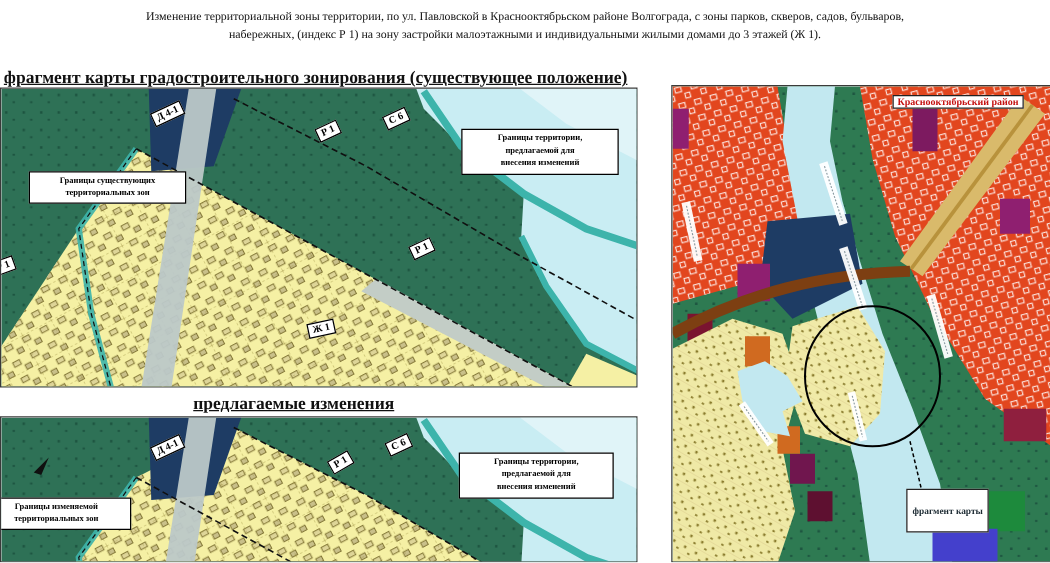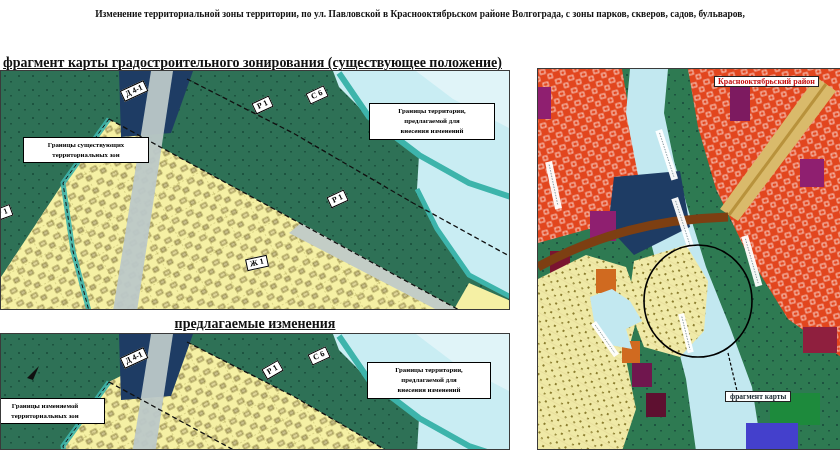--- a/index.html
+++ b/index.html
@@ -1,23 +1,23 @@
 <!DOCTYPE html>
 <html><head>
 <meta charset="utf-8">
 <style>
   html,body{margin:0;padding:0;background:#fff;}
   .page{position:relative;width:840px;height:450px;background:#fff;overflow:hidden;
         font-family:"Liberation Serif","DejaVu Serif",serif;}
   .title-block{position:absolute;top:8px;left:0;width:840px;text-align:center;
-        font-weight:bold;font-size:9.5px;line-height:1.45;color:#111;}
+        font-weight:normal;font-size:9.5px;line-height:1.45;color:#111;}
   .heading{position:absolute;font-weight:bold;font-size:14px;color:#111;text-align:center;}
   .heading span{text-decoration:underline;}
   .h-existing{top:55px;left:0;width:505px;}
-  .h-proposed{top:316px;left:0;width:470px;padding-left:20px;}
+  .h-proposed{top:316px;left:0;width:470px;}
   .h-situational{top:55px;left:535px;width:305px;}
   .map{position:absolute;overflow:hidden;border:1px solid #3a3a3a;box-sizing:border-box;}
   .map svg{position:absolute;left:0;top:0;display:block;}
   .map-existing{left:0;top:70px;width:510px;height:240px;}
   .map-proposed{left:0;top:333px;width:510px;height:117px;}
   .map-situational{left:537px;top:68px;width:340px;height:382px;}
   .zlabel{position:absolute;background:#fff;border:1px solid #000;color:#000;
         font-weight:bold;font-size:8px;line-height:1.2;padding:0 3px;white-space:nowrap;}
   .callout{position:absolute;background:#fff;border:1px solid #000;color:#000;
         font-weight:bold;font-size:6.8px;line-height:1.5;text-align:center;padding:2px 3px;}
@@ -34,29 +34,30 @@
   
   .m2-d41{left:120px;top:18px;transform:rotate(-25deg);}
   .m2-r1{left:262px;top:30px;transform:rotate(-30deg);}
   .m2-s6{left:308px;top:16px;transform:rotate(-25deg);}
   .m2-co-left{left:-16px;top:64px;width:112px;}
   .m2-co-right{left:366px;top:28px;width:116px;}
   
   .m3-district{position:absolute;left:176px;top:7px;background:#fff;border:1px solid #222;
         color:#c41111;font-weight:bold;font-size:8px;padding:0 3px;white-space:nowrap;}
   .m3-fragment{position:absolute;left:187px;top:322px;background:#fff;border:1px solid #222;
-        color:#1d2b33;font-weight:bold;font-size:7.5px;padding:0 4px;white-space:nowrap;}
+        color:#1d2b33;font-weight:bold;font-size:7.5px;padding:12px 4px;white-space:nowrap;}
 </style>
 </head>
 <body>
 
 <div class="page">
 
   <div class="title-block">
     <div>Изменение территориальной зоны территории,  по ул. Павловской в Краснооктябрьском районе Волгограда, с зоны парков, скверов, садов, бульваров,</div>
+    <div>набережных, (индекс Р 1) на зону застройки малоэтажными и индивидуальными жилыми домами до 3 этажей (Ж 1).</div>
   </div>
 
   <div class="heading h-existing">
     <span>фрагмент карты  градостроительного зонирования (существующее положение)</span>
   </div>
   <div class="heading h-proposed">
     <span>предлагаемые изменения</span>
   </div>
 
   <div class="map map-existing">

